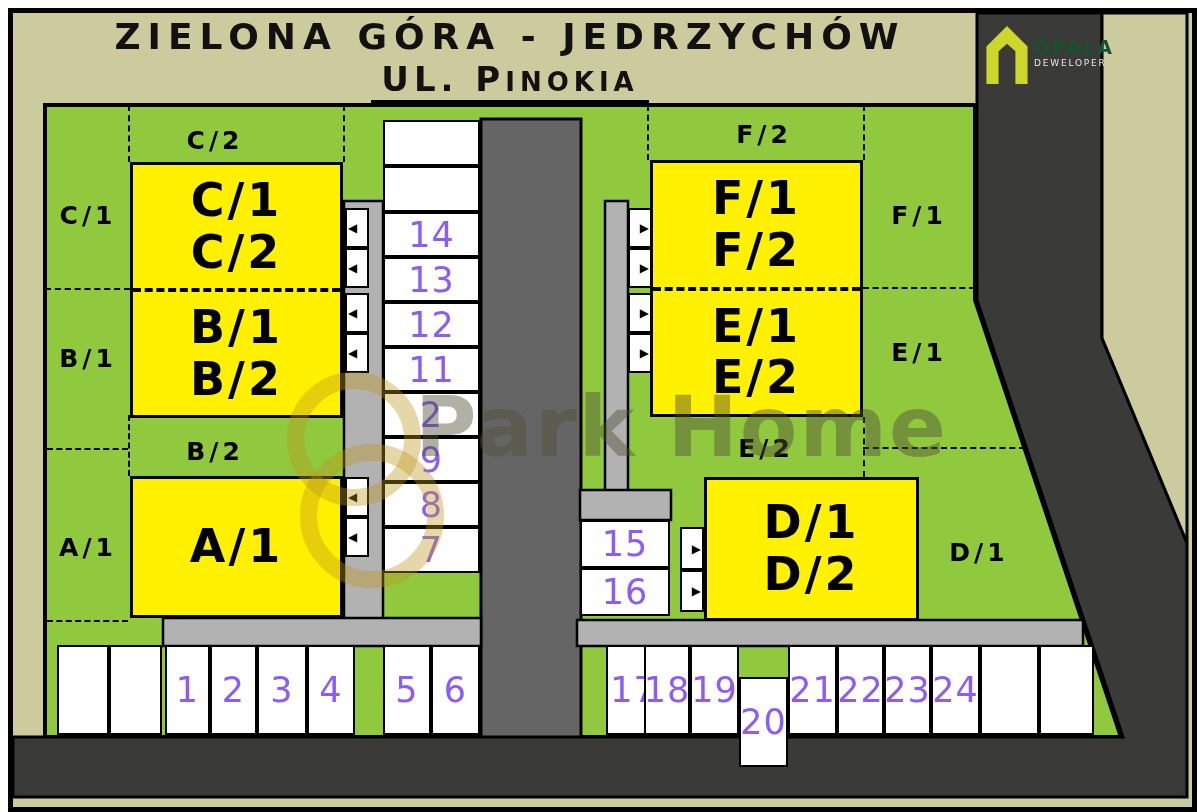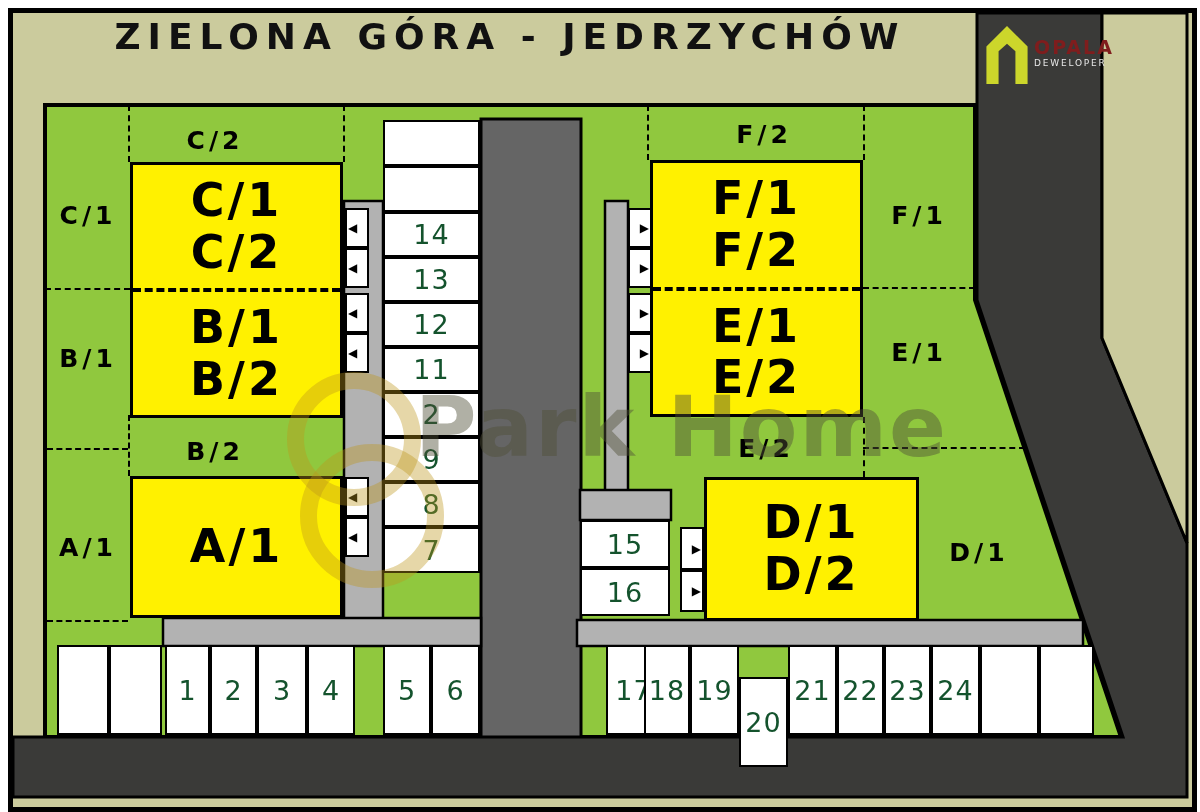--- a/index.html
+++ b/index.html
@@ -11,39 +11,39 @@
 
   
   .title-wrap{left:45px;top:16px;width:930px;text-align:center;color:#111;}
   .title-line1{font-size:36px;font-weight:700;letter-spacing:7px;white-space:nowrap;}
   .title-line2{margin-top:2px;display:inline-block;border-bottom:4px solid #000;
                padding:0 10px 1px 10px;white-space:nowrap;font-weight:700;}
   .street-big{font-size:34px;letter-spacing:5px;}
   .street-small{font-size:26px;letter-spacing:5px;}
 
   
-  .logo-text1{color:#7f1d1d;font-size:19px;font-weight:700;letter-spacing:2px;}
+  .logo-text1{color:#14532d;font-size:19px;font-weight:700;letter-spacing:2px;}
   .logo-text2{color:#e8e8e8;font-size:9px;font-weight:400;letter-spacing:1.8px;}
 
   
   .bldg{background:#fff100;border:3px solid #000;box-sizing:border-box;
         display:flex;flex-direction:column;}
   .bldg-half{flex:1;display:flex;flex-direction:column;align-items:center;justify-content:center;}
   .bldg-half.divider{border-bottom:4px dashed #000;}
   .bldg-line{font-size:46px;font-weight:800;letter-spacing:3px;color:#000;line-height:1.12;
              transform:scaleY(1.02);white-space:nowrap;}
 
   
   .plot-label{font-size:25px;font-weight:600;letter-spacing:4px;color:#000;
               text-align:center;white-space:nowrap;}
 
   
   .stall{background:#fff;border:2.5px solid #000;box-sizing:border-box;
          display:flex;align-items:center;justify-content:center;
-         font-size:27px;font-weight:500;color:#14532d;letter-spacing:1px;}
+         font-size:35px;font-weight:500;color:#8b5cf6;letter-spacing:1px;}
 
   
   .arrowbox{background:#fff;border:2.5px solid #000;box-sizing:border-box;
             display:flex;align-items:center;font-size:12px;color:#000;line-height:1;}
   .arrowbox.left{justify-content:flex-start;padding-left:1px;}
   .arrowbox.right{justify-content:flex-end;padding-right:1px;}
 
   
   .dash-h{border-top:2.5px dashed #000;height:0;}
   .dash-v{border-left:2.5px dashed #000;width:0;}
@@ -72,20 +72,21 @@
     <rect x="577" y="620" width="506" height="26"></rect>
   </g>
 
   <polygon points="977,13 977,300 1123,737 13,737 13,797 1187,797 1187,543 1102,338 1102,13" fill="#3a3a38" stroke="#000" stroke-width="3"></polygon>
 
   <polygon points="1102,13 1187,13 1187,543 1102,338" fill="#cbcb9d" stroke="#000" stroke-width="3"></polygon>
 </svg>
 
 <div class="abs title-wrap">
   <div class="title-line1">ZIELONA GÓRA - JEDRZYCHÓW</div>
+  <div class="title-line2"><span class="street-big">UL. P</span><span class="street-small">INOKIA</span></div>
 </div>
 
 <svg class="abs" style="left:986px;top:26px;" width="42" height="58" viewBox="0 0 44 62">
   <path d="M0,62 L0,22 L22,0 L44,22 L44,62 L31,62 L31,27 L22,19 L13,27 L13,62 Z" fill="#ccd62b"></path>
 </svg>
 <div class="abs logo-text1" style="left:1034px;top:36px;">OPALA</div>
 <div class="abs logo-text2" style="left:1034px;top:58px;">DEWELOPER</div>
 
 <div class="abs dash-v" style="left:128px;top:105px;height:57px;"></div>
 <div class="abs dash-v" style="left:343px;top:105px;height:57px;"></div>

